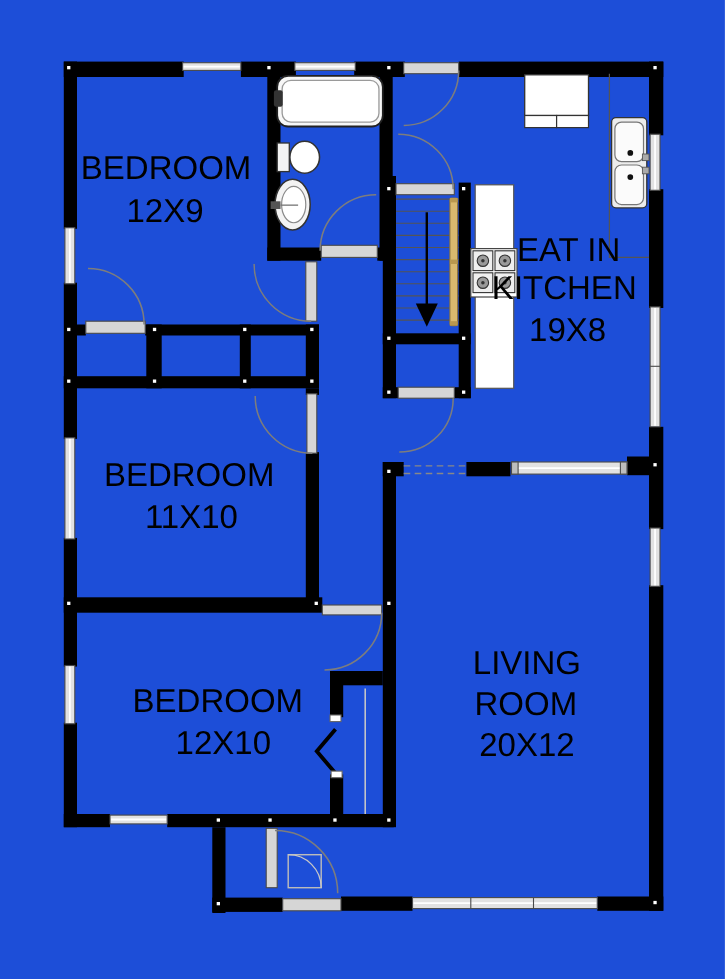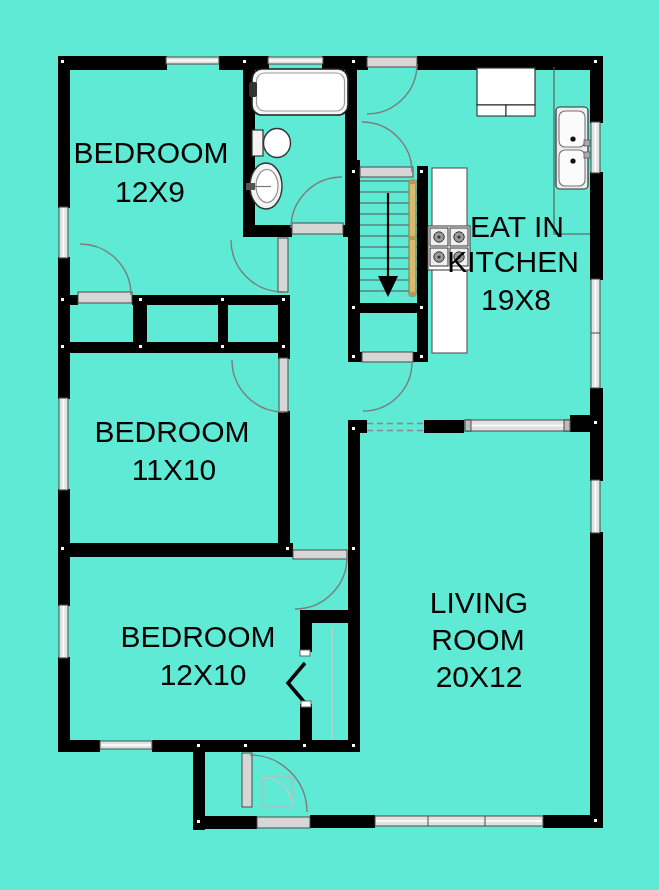--- a/index.html
+++ b/index.html
@@ -1,19 +1,19 @@
 <!DOCTYPE html>
 <html><head>
 <meta charset="utf-8">
 <style>
   html,body{margin:0;padding:0;background:#fff;}
   .plan{
     position:relative;
     width:659px;height:890px;
-    background:#5eead4;
+    background:#1d4ed8;
     font-family:"Liberation Sans", sans-serif;
     overflow:hidden;
   }
   .plan svg{display:block;}
   .plan text{
     font-family:"Liberation Sans", sans-serif;
     font-size:30px;
     fill:#000;
   }
 </style>

